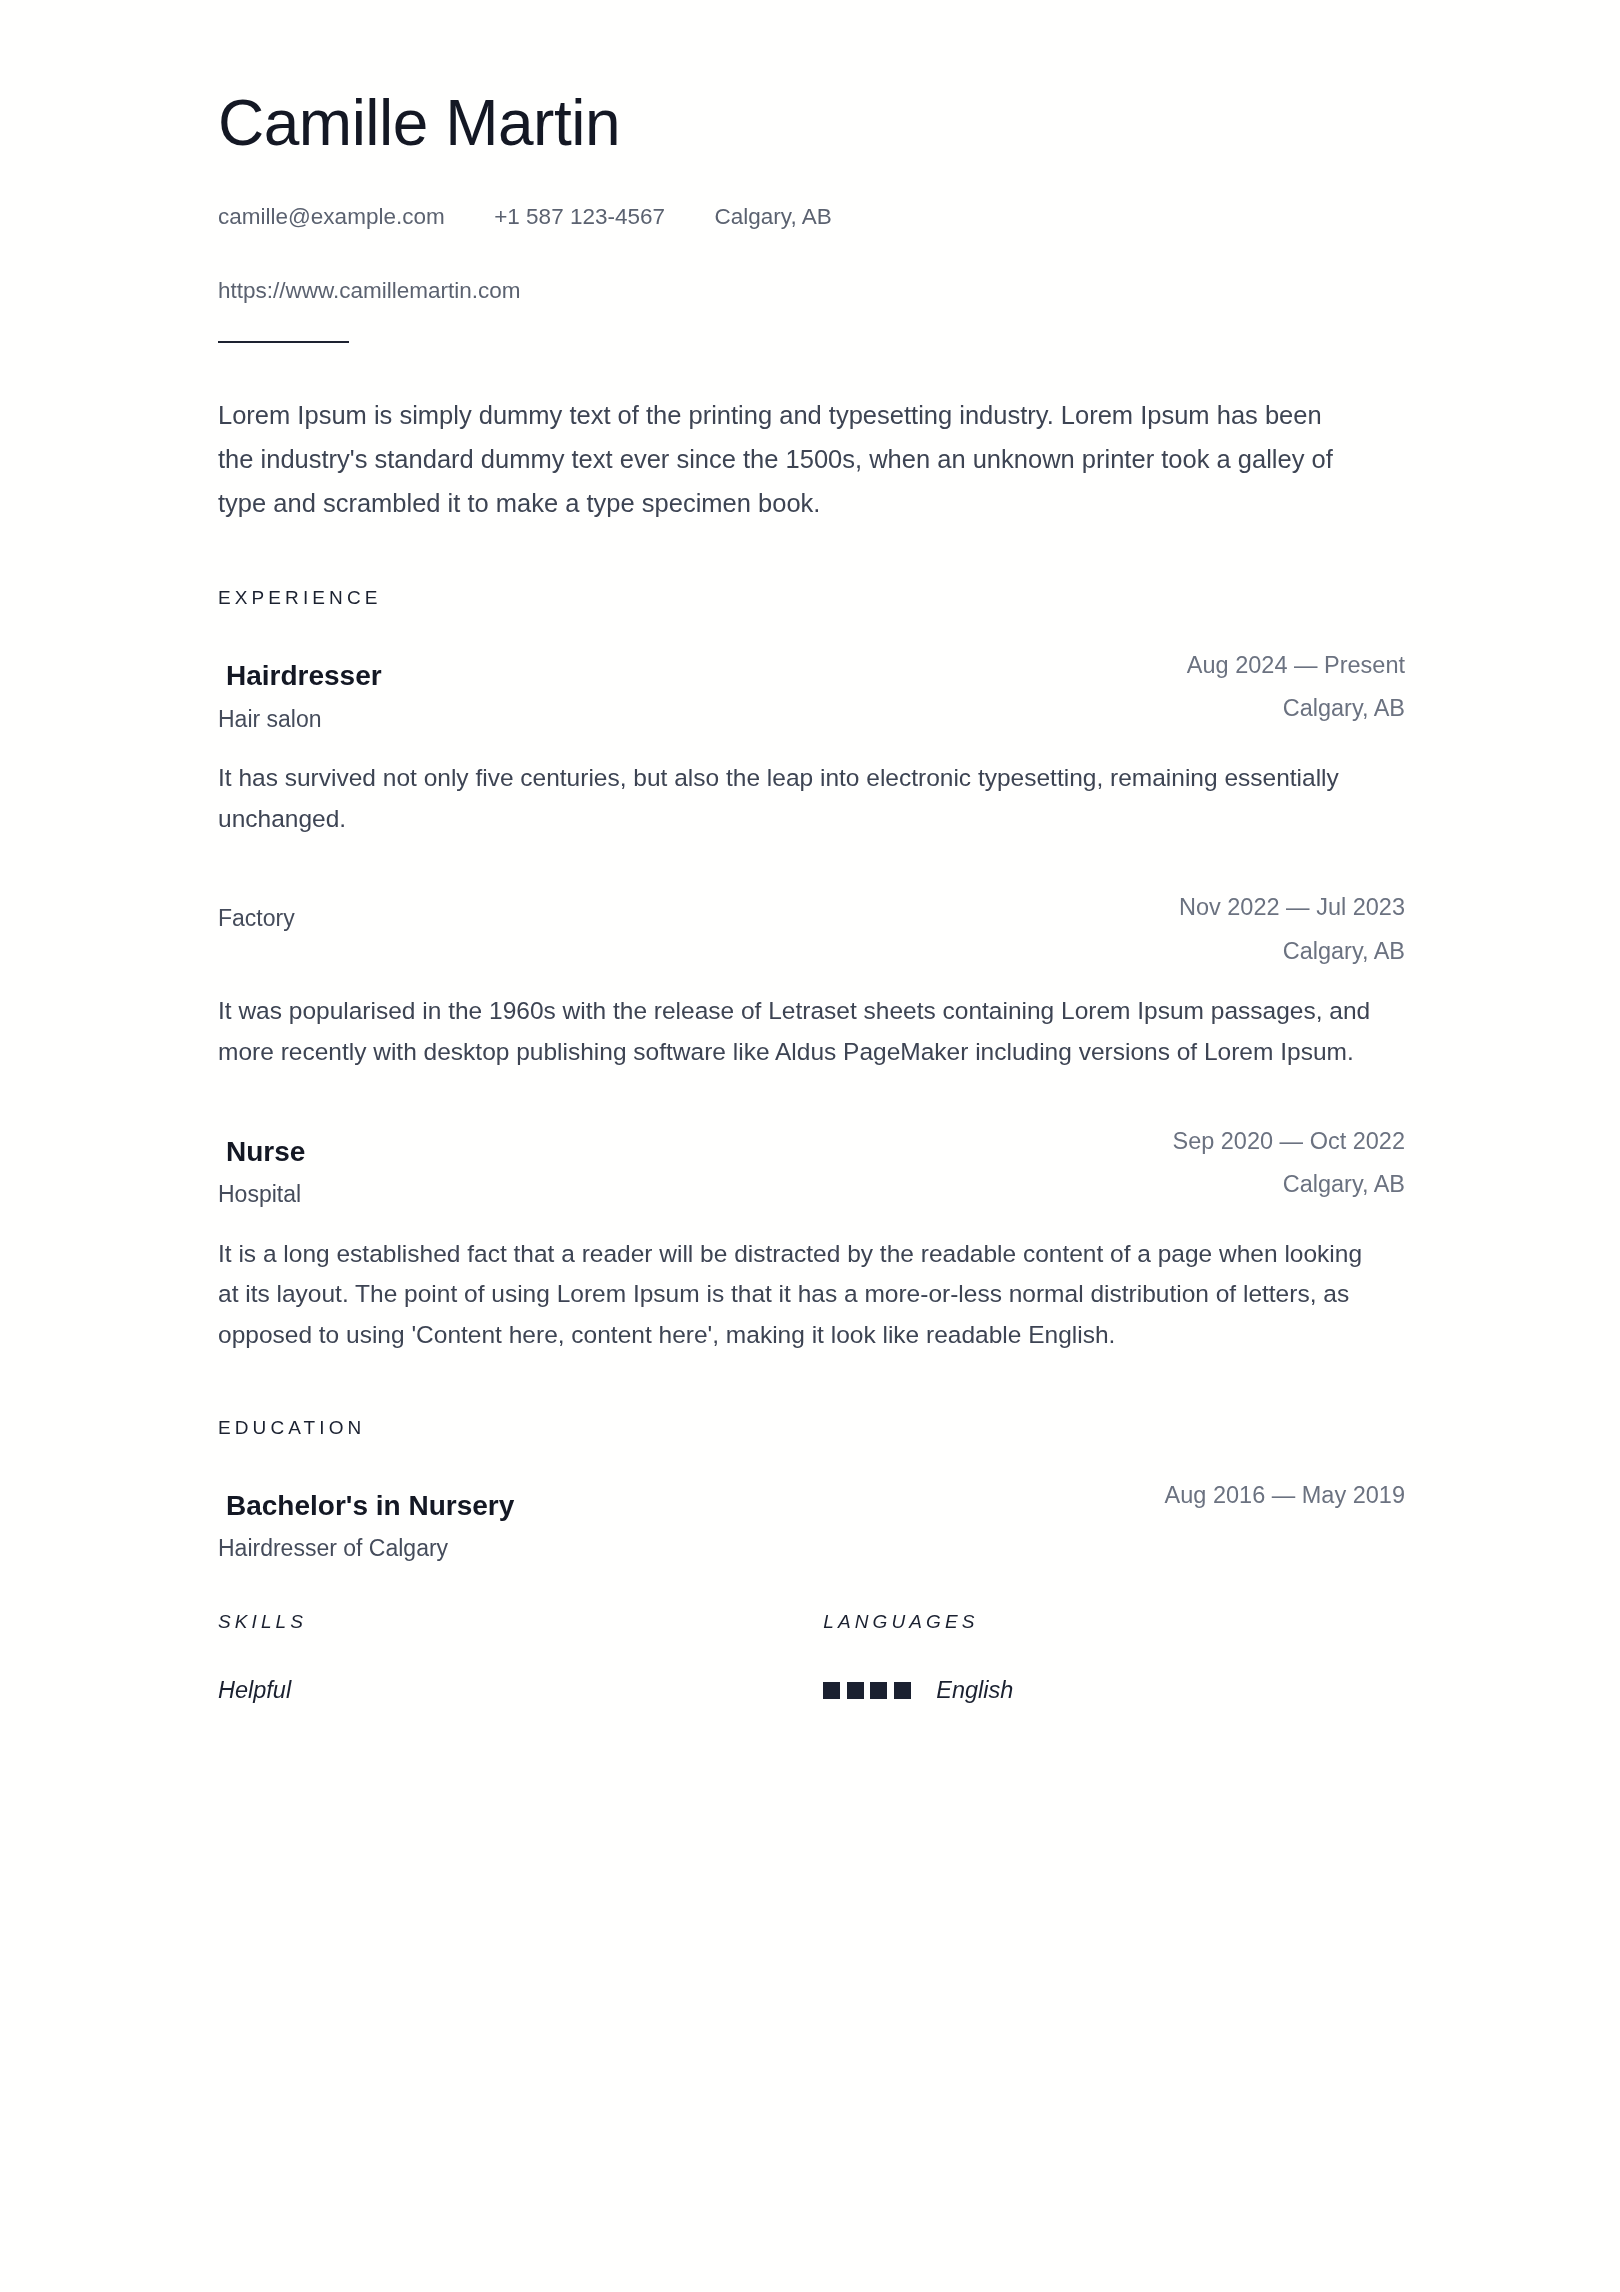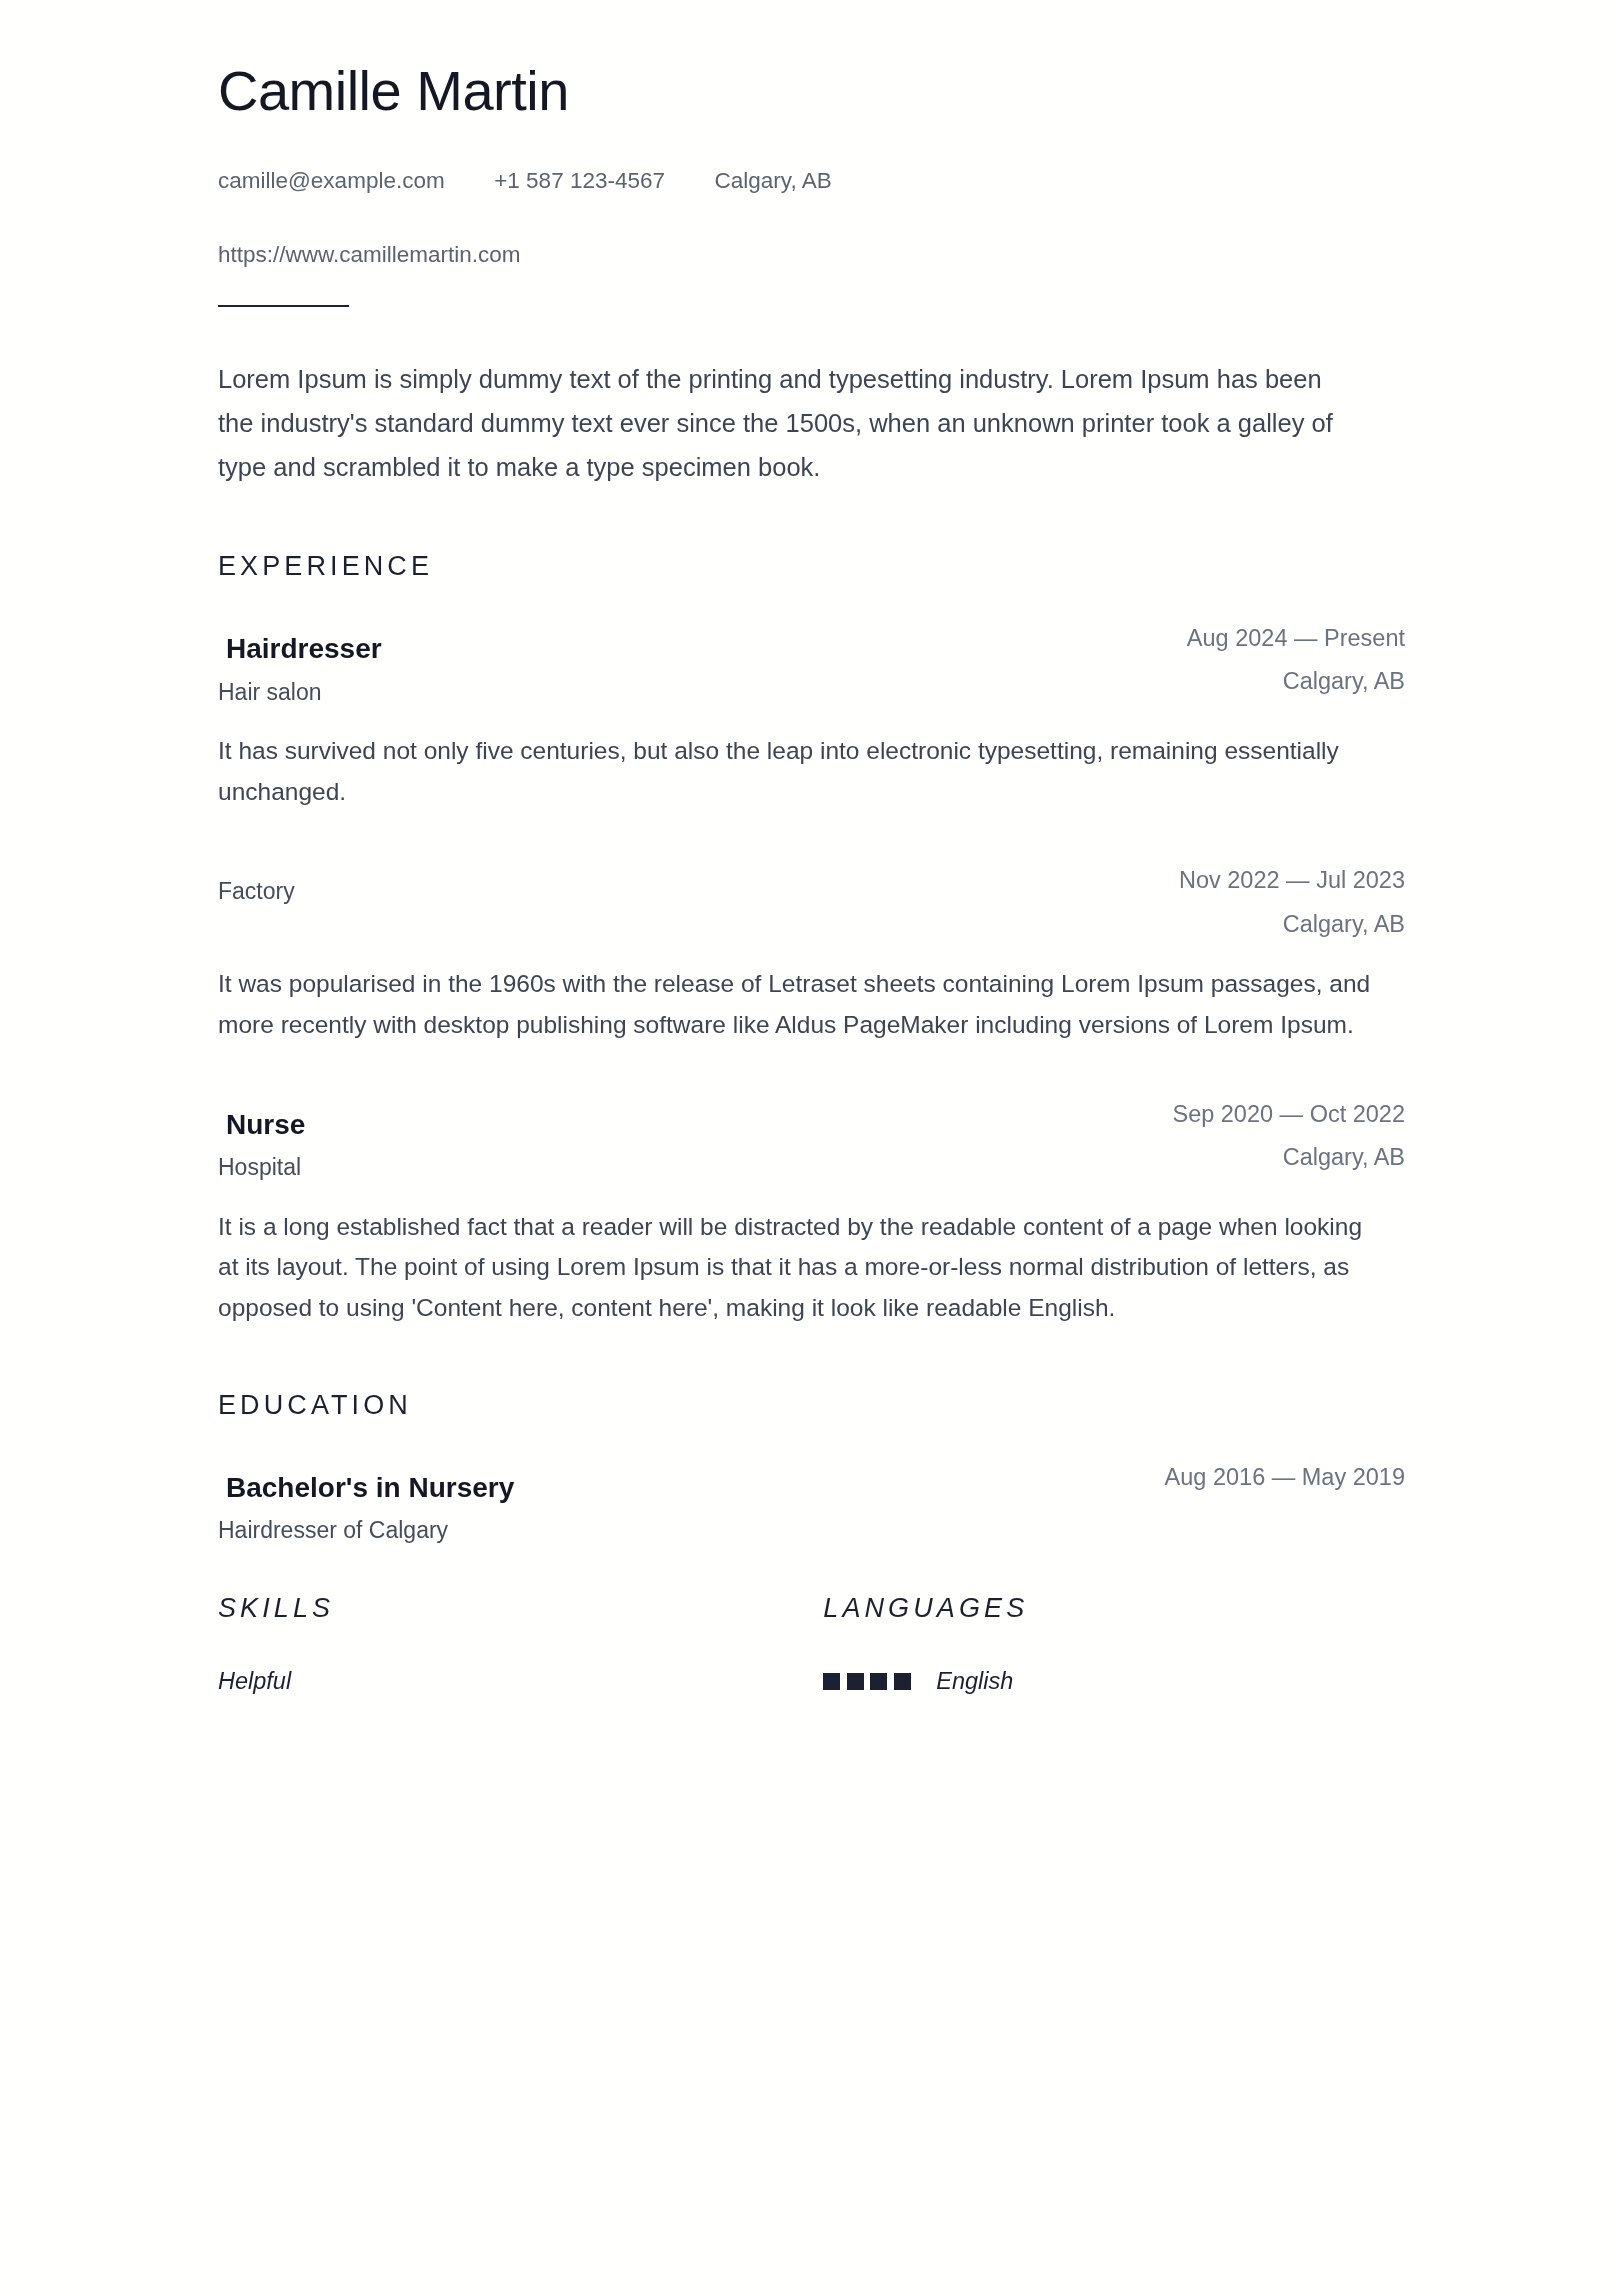--- a/index.html
+++ b/index.html
@@ -19,27 +19,27 @@
   }
   .sheet {
     position: absolute;
     left: 218px;
     top: 0;
     width: 1187px;
   }
 
   
   .name {
-    font-size: 56px;
+    font-size: 64px;
     font-weight: 300;
     color: #141824;
     letter-spacing: -0.5px;
     line-height: 1.0;
     margin: 0;
-    padding-top: 63px;
+    padding-top: 91px;
     white-space: nowrap;
   }
   .contact-row {
     margin-top: 47px;
     font-size: 22.5px;
     color: #5b6270;
     line-height: 1.3;
     white-space: nowrap;
   }
   .contact-row .sep {
@@ -66,21 +66,21 @@
     line-height: 1.72;
     color: #3d4453;
     max-width: 1137px;
   }
 
   
   .section {
     margin-top: 61px;
   }
   .section-title {
-    font-size: 27px;
+    font-size: 19px;
     font-weight: 300;
     letter-spacing: 4.1px;
     color: #1b2130;
     text-transform: uppercase;
     margin: 0 0 41px 0;
   }
 
   
   .entry {
     margin-bottom: 53px;

